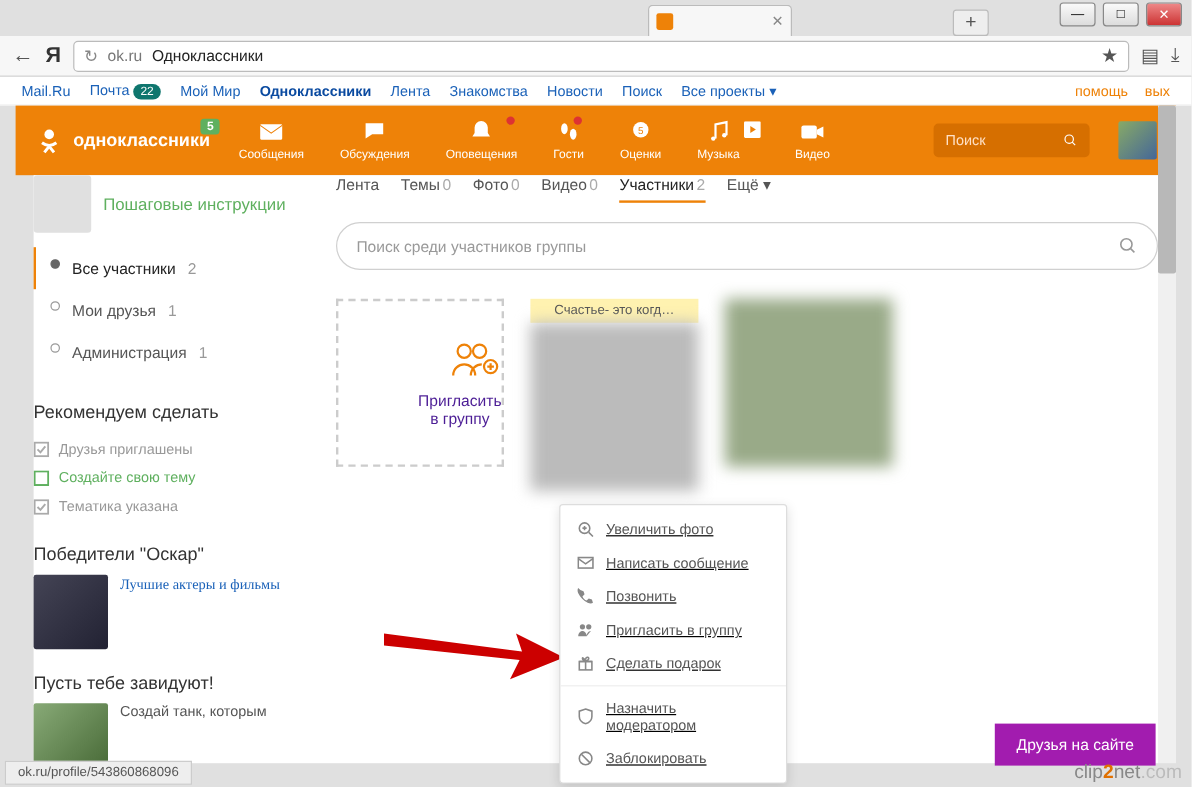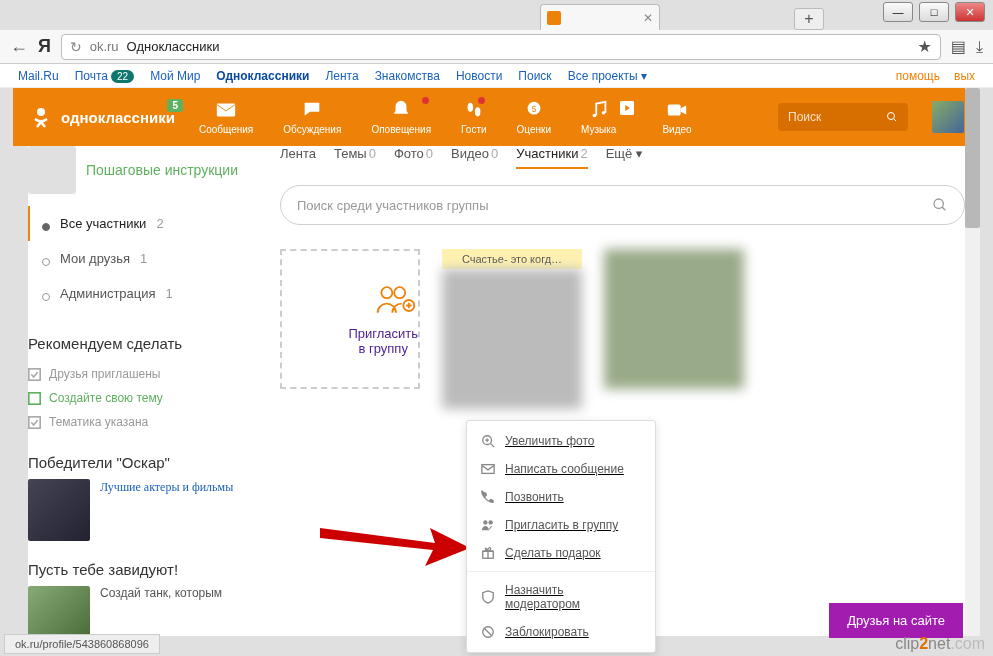--- a/index.html
+++ b/index.html
@@ -51,21 +51,21 @@
 
 .content { position:absolute; top:146px; left:28px; right:28px; bottom:20px; background:#fff; display:flex; }
 
 
 .sidebar { width:252px; padding-right:12px; }
 .group-head { display:flex; align-items:center; gap:10px; margin-bottom:12px; }
 .group-ava { width:48px; height:48px; background:#e0e0e0; border-radius:3px; }
 .group-title { color:#5fb05f; font-size:14px; }
 
 .filter-list { border-left:2px solid transparent; }
-.filter-item { display:flex; align-items:flex-end; gap:10px; padding:10px 12px; font-size:13px; color:#555; cursor:pointer; border-left:2px solid transparent; margin-left:-2px; }
+.filter-item { display:flex; align-items:flex-start; gap:10px; padding:10px 12px; font-size:13px; color:#555; cursor:pointer; border-left:2px solid transparent; margin-left:-2px; }
 .filter-item.active { border-left:2px solid #ee8208; color:#222; font-weight:500; }
 .filter-dot { width:8px; height:8px; border:1px solid #999; border-radius:50%; }
 .filter-item.active .filter-dot { background:#666; border-color:#666; }
 .filter-count { color:#999; }
 
 .rec-title { font-size:15px; color:#333; margin:24px 0 10px; }
 .rec-item { display:flex; align-items:center; gap:8px; font-size:12px; padding:5px 0; cursor:pointer; }
 .rec-item.done { color:#999; }
 .rec-item.todo { color:#5fb05f; }
 .rec-check { width:13px; height:13px; }

